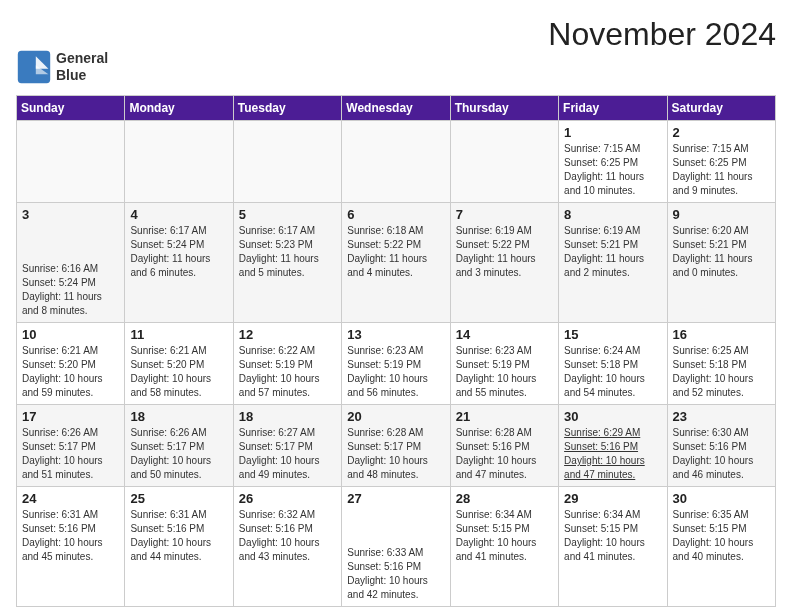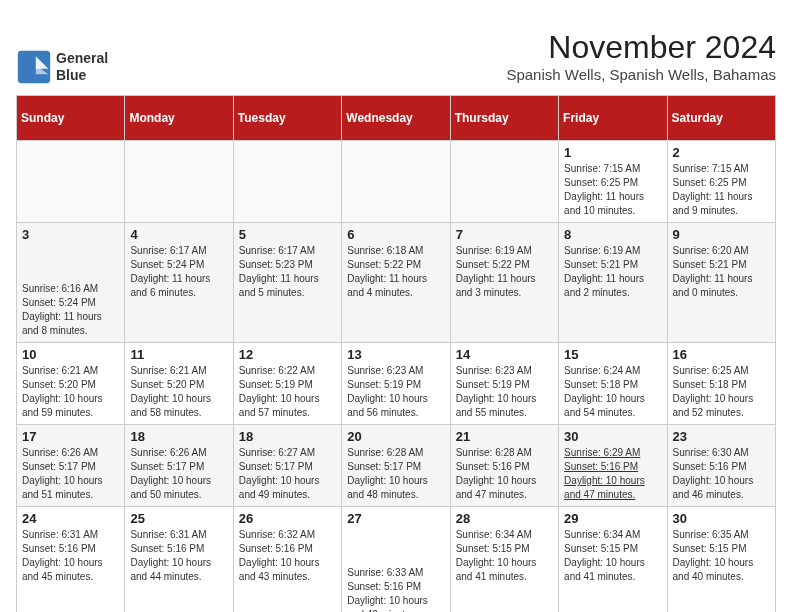--- a/index.html
+++ b/index.html
@@ -27,40 +27,39 @@
       font-weight: bold;
       color: #333;
       line-height: 1.2;
     }
     .logo-icon {
       width: 36px;
       height: 36px;
     }
     .title-block {
       text-align: right;
-      margin-top: 13px;
     }
     .month-title {
       font-size: 32px;
       font-weight: normal;
       color: #222;
     }
     .location {
       font-size: 15px;
       color: #444;
     }
     table {
       width: 100%;
       border-collapse: collapse;
       table-layout: fixed;
     }
     th {
-      background-color: #b91c1c;
+      background-color: #4c1d95;
       color: white;
-      padding: 15px 4px;
+      padding: 5px 4px;
       font-size: 12px;
       font-weight: bold;
       text-align: left;
       border: 1px solid #ccc;
     }
     td {
       vertical-align: top;
       border: 1px solid #ccc;
       padding: 4px 5px;
       font-size: 10.5px;
@@ -100,21 +99,20 @@
       <polygon points="22,8 36,22 22,22" fill="white" opacity="0.9"></polygon>
       <polygon points="22,18 36,28 22,28" fill="white" opacity="0.6"></polygon>
     </svg>
     <div class="logo-text">
       <div>General</div>
       <div>Blue</div>
     </div>
   </div>
   <div class="title-block">
     <div class="month-title">November 2024</div>
-    <div class="location">Spanish Wells, Spanish Wells, Bahamas</div>
   </div>
 </div>
 
 <table>
   <thead>
     <tr>
     <th>Sunday</th>
         <th>Monday</th>
         <th>Tuesday</th>
         <th>Wednesday</th>

